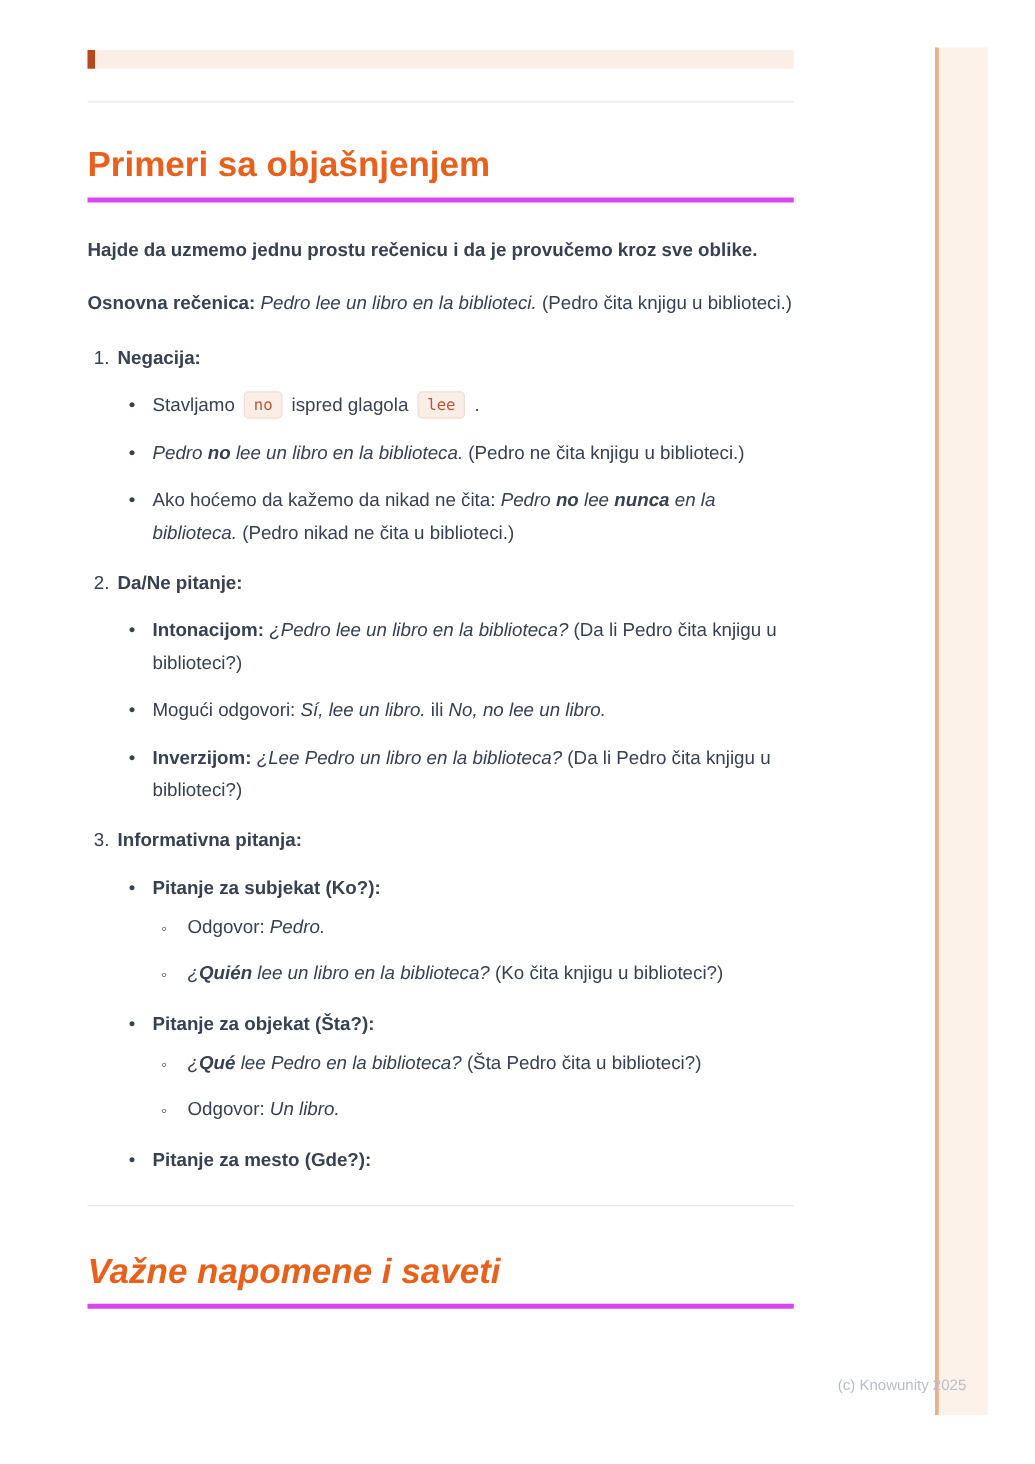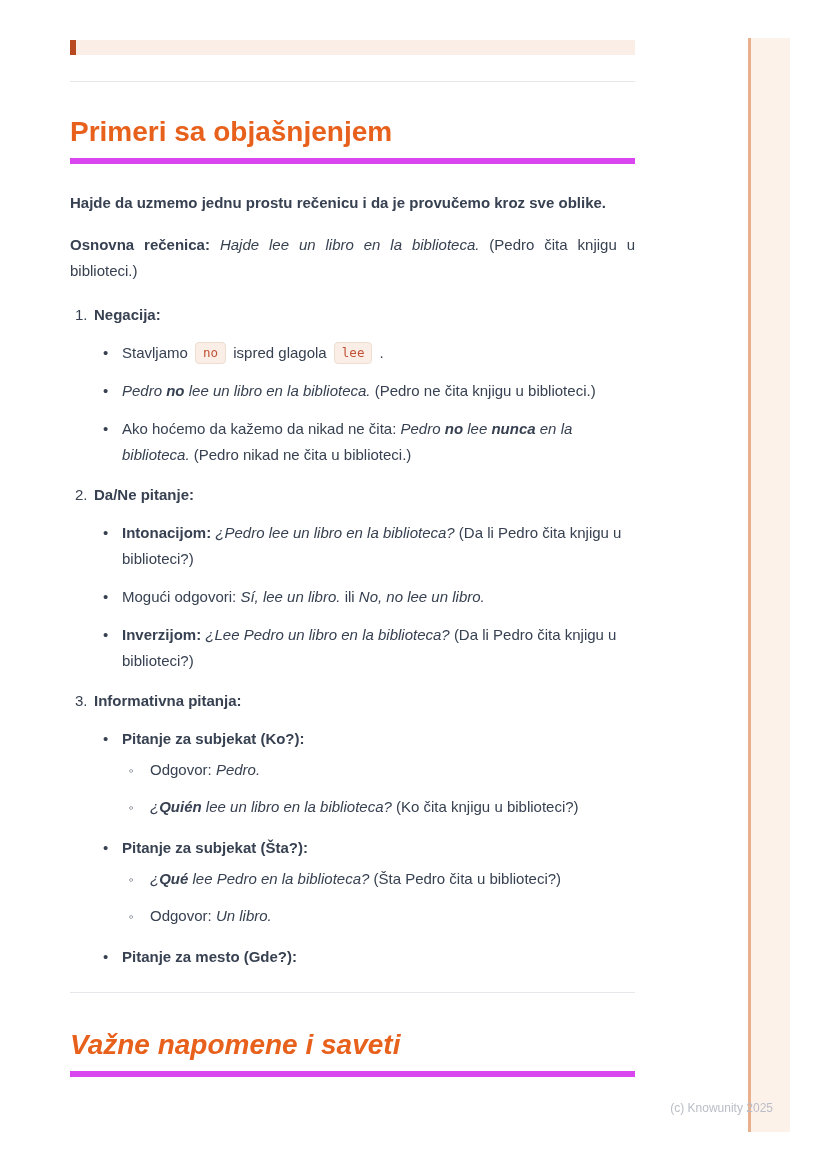--- a/index.html
+++ b/index.html
@@ -32,21 +32,21 @@
     border-top: 1px solid #e5e7eb;
     margin: 0;
   }
   h1, h2 {
     font-size: 28px;
     line-height: 1.25;
     font-weight: 700;
     color: #e8611c;
     margin: 32px 0 0 0;
     padding-bottom: 9px;
-    border-bottom: 6px solid #d946ef;
+    border-bottom: 4px solid #d946ef;
   }
   h2 { margin-top: 34px; font-style: italic; }
   p, li { font-size: 15px; line-height: 26px; }
   .p-intro { margin: 26px 0 0 0; font-weight: bold; }
   .p-base  { margin: 16px 0 0 0; text-align: justify; }
   .b  { font-weight: 700; }
   .i  { font-style: italic; }
   .bi { font-weight: 700; font-style: italic; }
   .code {
     font-family: "DejaVu Sans Mono", monospace;
@@ -98,21 +98,21 @@
 
     <div class="remnant"></div>
 
     <hr class="hr">
 
     <h1>Primeri sa objašnjenjem</h1>
 
     <p class="p-intro">Hajde da uzmemo jednu prostu rečenicu i da je provučemo kroz sve oblike.</p>
 
     <p class="p-base"><span class="b">Osnovna rečenica:</span>
-      <span class="i">Hajde lee un libro en la biblioteca.</span>
+      <span class="i">Pedro lee un libro en la biblioteci.</span>
       <span>(Pedro čita knjigu u biblioteci.)</span></p>
 
     <ol class="main">
 
       <li>
         <span class="num">1.</span>
         <span class="b">Negacija:</span>
         <ul class="l1">
           <li><span>Stavljamo</span>
             <span class="code">no</span>
@@ -160,21 +160,21 @@
             <ul class="l2">
               <li><span>Odgovor:</span>
                 <span class="i">Pedro.</span></li>
               <li><span class="i">¿</span><span class="bi">Quién</span>
                 <span class="i">lee un libro en la biblioteca?</span>
                 <span>(Ko čita knjigu u biblioteci?)</span></li>
             </ul>
           </li>
 
           <li class="group">
-            <span class="b">Pitanje za subjekat (Šta?):</span>
+            <span class="b">Pitanje za objekat (Šta?):</span>
             <ul class="l2">
               <li><span class="i">¿</span><span class="bi">Qué</span>
                 <span class="i">lee Pedro en la biblioteca?</span>
                 <span>(Šta Pedro čita u biblioteci?)</span></li>
               <li><span>Odgovor:</span>
                 <span class="i">Un libro.</span></li>
             </ul>
           </li>
 
           <li class="group">

